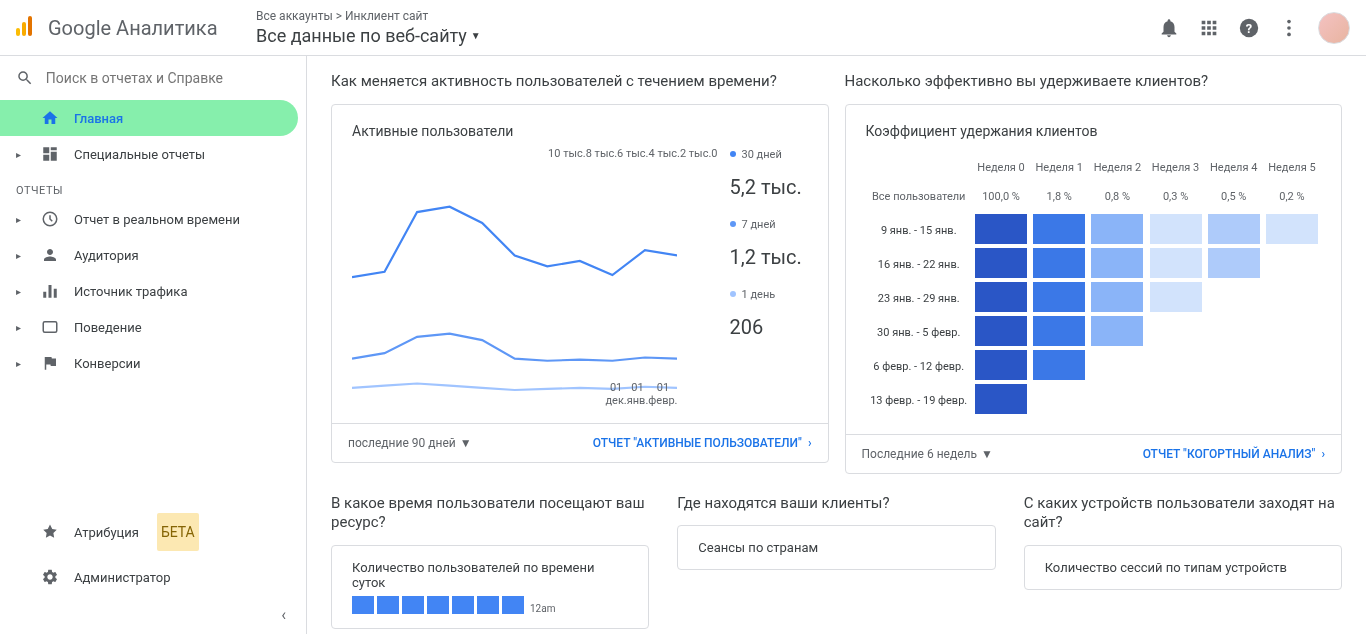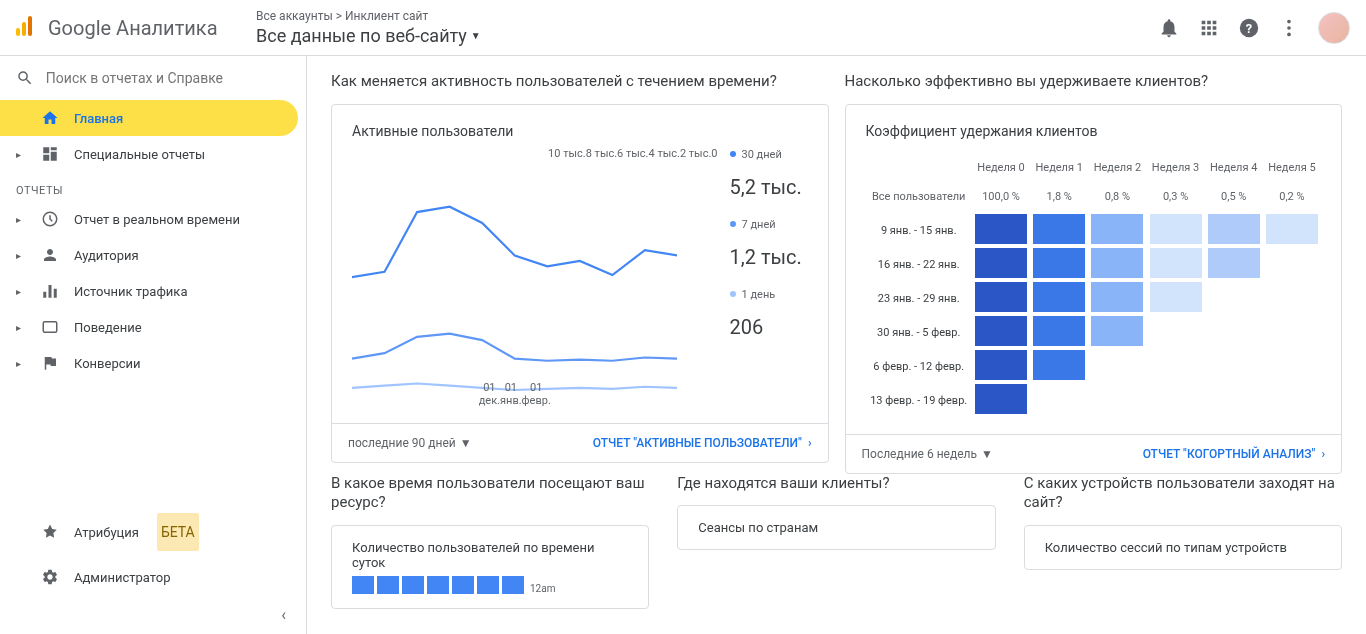--- a/index.html
+++ b/index.html
@@ -17,59 +17,59 @@
 .breadcrumb{font-size:12px;color:#5f6368;margin-bottom:2px}
 .view-title{font-size:18px;color:#3c4043;display:flex;align-items:center;gap:4px}
 .hdr-icons{display:flex;align-items:center;gap:18px;color:#5f6368}
 .hdr-icons .icn{width:22px;height:22px;cursor:pointer}
 .avatar{width:32px;height:32px;border-radius:50%;background:linear-gradient(135deg,#f4c2c2,#e8b4a0);border:1px solid #dadce0}
 .body{display:flex;height:578px}
 .sidebar{width:307px;border-right:1px solid #dadce0;display:flex;flex-direction:column;overflow-y:auto}
 .searchrow{display:flex;align-items:center;padding:12px 16px;gap:12px;color:#5f6368}
 .searchrow input{border:none;outline:none;font-size:14px;width:100%;color:#5f6368}
 .nav-item{display:flex;align-items:center;padding:8px 16px;gap:14px;font-size:13px;color:#3c4043;cursor:pointer;border-radius:0 24px 24px 0;margin-right:8px}
-.nav-item.active{background:#fde047;color:#1a73e8;font-weight:500}
+.nav-item.active{background:#86efac;color:#1a73e8;font-weight:500}
 .nav-item .chev{width:10px;color:#5f6368;font-size:10px}
 .nav-item .nicon{width:20px;height:20px;display:flex;align-items:center;justify-content:center}
 .nav-section-label{font-size:11px;color:#5f6368;padding:12px 16px 4px;letter-spacing:0.5px}
 .nav-spacer{flex:1}
 .collapse-arrow{text-align:right;padding:10px 20px;color:#5f6368;cursor:pointer;font-size:16px}
 .beta{background:#fce8b2;color:#856404;font-size:14px;padding:11px 4px;border-radius:2px;margin-left:4px}
 .main{flex:1;background:#fff;overflow-y:auto;padding:16px 24px}
 .row2col{display:flex;gap:16px}
 .section-q{font-size:15px;color:#3c4043;margin-bottom:12px;line-height:1.3}
 .card{border:1px solid #dadce0;border-radius:4px;background:#fff}
 .card-title{font-size:14px;padding:18px 20px 8px;color:#3c4043}
 .card-footer{border-top:1px solid #dadce0;display:flex;align-items:center;justify-content:space-between;padding:12px 16px;font-size:12px}
 .card-footer .left{color:#5f6368;display:flex;align-items:center;gap:4px;cursor:pointer}
 .card-footer .right{color:#1a73e8;display:flex;align-items:center;gap:6px;cursor:pointer;text-transform:uppercase;font-weight:500}
 .col{flex:1;min-width:0}
 
 .au-body{display:flex;padding:0 20px 16px}
 .au-chart{flex:1;position:relative;height:260px}
 .au-ylabels{position:absolute;right:0;top:0;bottom:20px;display:flex;flex-direction:row;justify-content:space-between;font-size:11px;color:#5f6368;text-align:right}
-.au-xlabels{position:absolute;left:0;right:40px;bottom:0;display:flex;justify-content:center;font-size:11px;color:#5f6368}
+.au-xlabels{position:absolute;left:0;right:40px;bottom:0;display:flex;justify-content:flex-end;font-size:11px;color:#5f6368}
 .au-xlabels div{text-align:center}
 .au-svg{position:absolute;left:0;right:40px;top:0;bottom:30px}
 .au-legend{width:90px;padding-left:12px;font-size:12px}
 .au-legend .lg{margin-bottom:18px}
 .au-legend .dot{display:inline-block;width:6px;height:6px;border-radius:50%;margin-right:6px;vertical-align:middle}
 .d1{background:#4285f4}.d2{background:#5e97f6}.d3{background:#a0c4ff}
 .au-legend .lbl{color:#5f6368;font-size:11px}
 .au-legend .val{font-size:20px;color:#3c4043;margin-top:14px}
 
 .coh-body{padding:8px 20px 16px;font-size:12px}
 .coh-table{width:100%;border-collapse:collapse}
 .coh-table th{font-weight:400;color:#5f6368;padding:6px 4px;text-align:center;font-size:11px}
 .coh-table td{padding:0;text-align:center;height:34px;font-size:11px}
 .coh-rowlabel{text-align:left;color:#3c4043;font-size:11px;padding-right:8px;white-space:nowrap}
 .coh-cell{width:52px;height:30px;display:inline-block}
 .coh-vals td{color:#5f6368;font-size:11px;padding:4px}
 
-.row3col{display:flex;gap:28px;}
+.row3col{display:flex;gap:28px;margin-top:20px}
 .row3col .col3{flex:1}
 .hourschart{padding:14px 20px}
 .hourbars{display:flex;gap:3px;margin-top:6px}
 .hourbars span{width:22px;height:18px;background:#4285f4}
 .amlabel{font-size:10px;color:#5f6368;margin-left:6px}
 svg{display:block}
 .chev-down{font-size:10px}
 </style>
 </head>
 <body>

